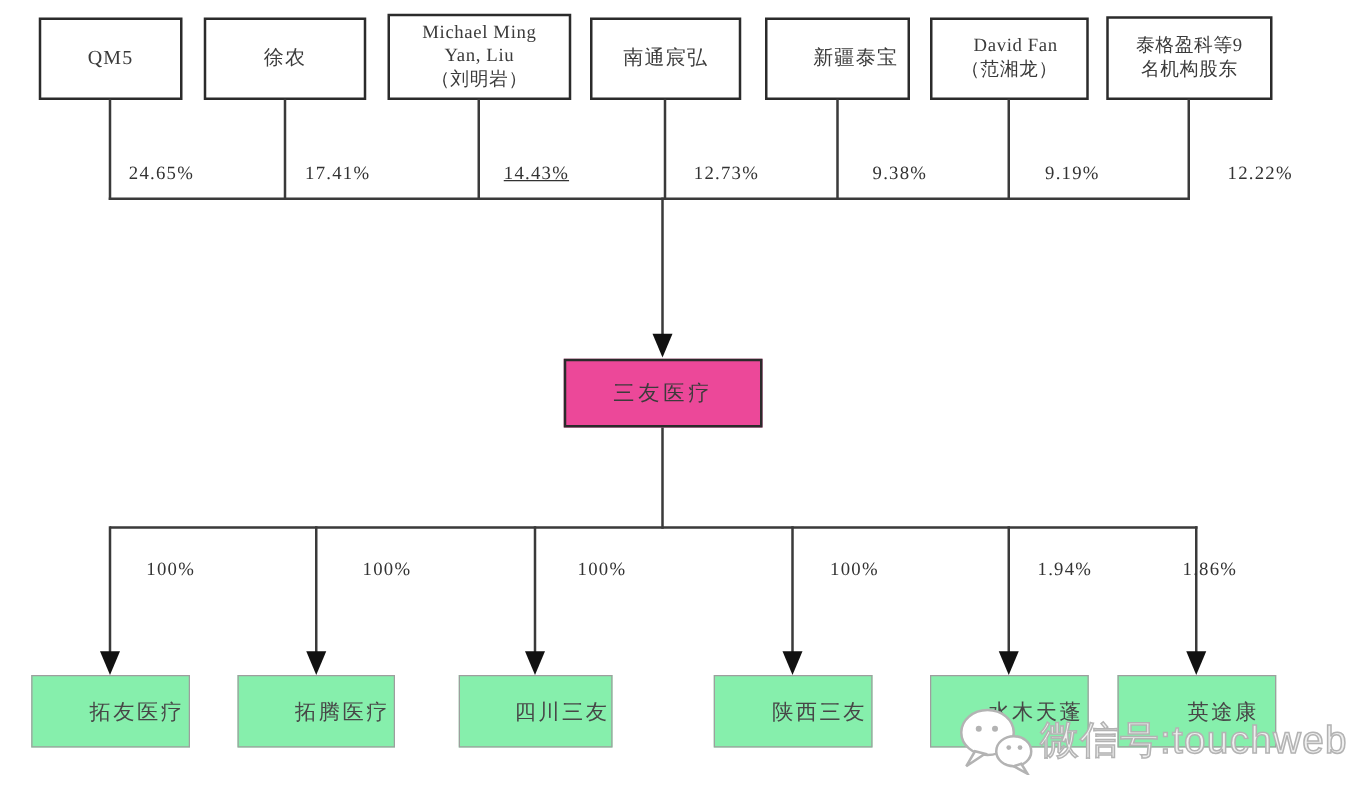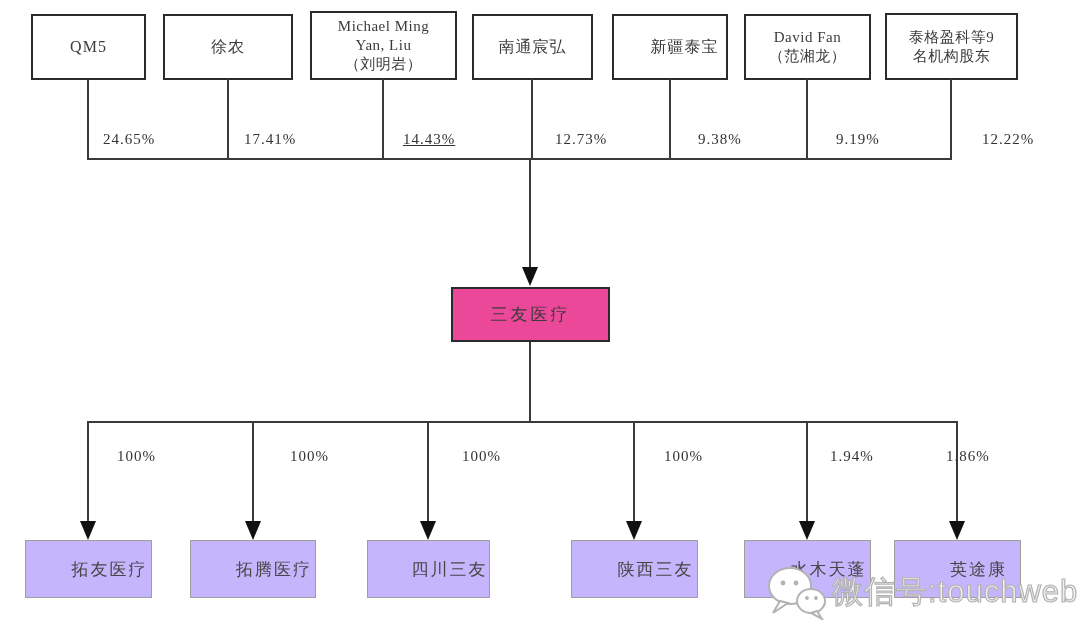--- a/index.html
+++ b/index.html
@@ -37,21 +37,21 @@
     align-items: center;
     justify-content: center;
     box-sizing: border-box;
     font-size: 17px;
     letter-spacing: 3px;
     color: #3b3b3b;
   }
   .bbox {
     position: absolute;
     border: 1px solid #9e9e9e;
-    background: #c4b5fd;
+    background: #86efac;
     display: flex;
     align-items: center;
     justify-content: center;
     box-sizing: border-box;
     font-size: 17px;
     letter-spacing: 2px;
     color: #474747;
     padding-left: 42px;
   }
   
@@ -109,21 +109,21 @@
     <span class="lbl">南通宸弘</span>
   </div>
   <div class="tbox small" style="left:310px; top:11px; width:147px; height:69px;">
     <span class="lbl">Michael Ming
 Yan, Liu
 （刘明岩）</span>
   </div>
   <div class="tbox" style="left:612px; top:14px; width:116px; height:66px;padding-left:29px;">
     <span class="lbl">新疆泰宝</span>
   </div>
-  <div class="tbox small" style="left:744px; top:14px; width:127px; height:66px;">
+  <div class="tbox small" style="left:744px; top:14px; width:127px; height:66px;text-align:right;">
     <span class="lbl">David Fan
 （范湘龙）</span>
   </div>
   <div class="tbox small" style="left:885px; top:13px; width:133px; height:67px;">
     <span class="lbl">泰格盈科等9
 名机构股东</span>
   </div>
 
   <div class="vline" style="left:87px;  top:79px; height:81px;"></div>
   <div class="vline" style="left:227px; top:79px; height:81px;"></div>

